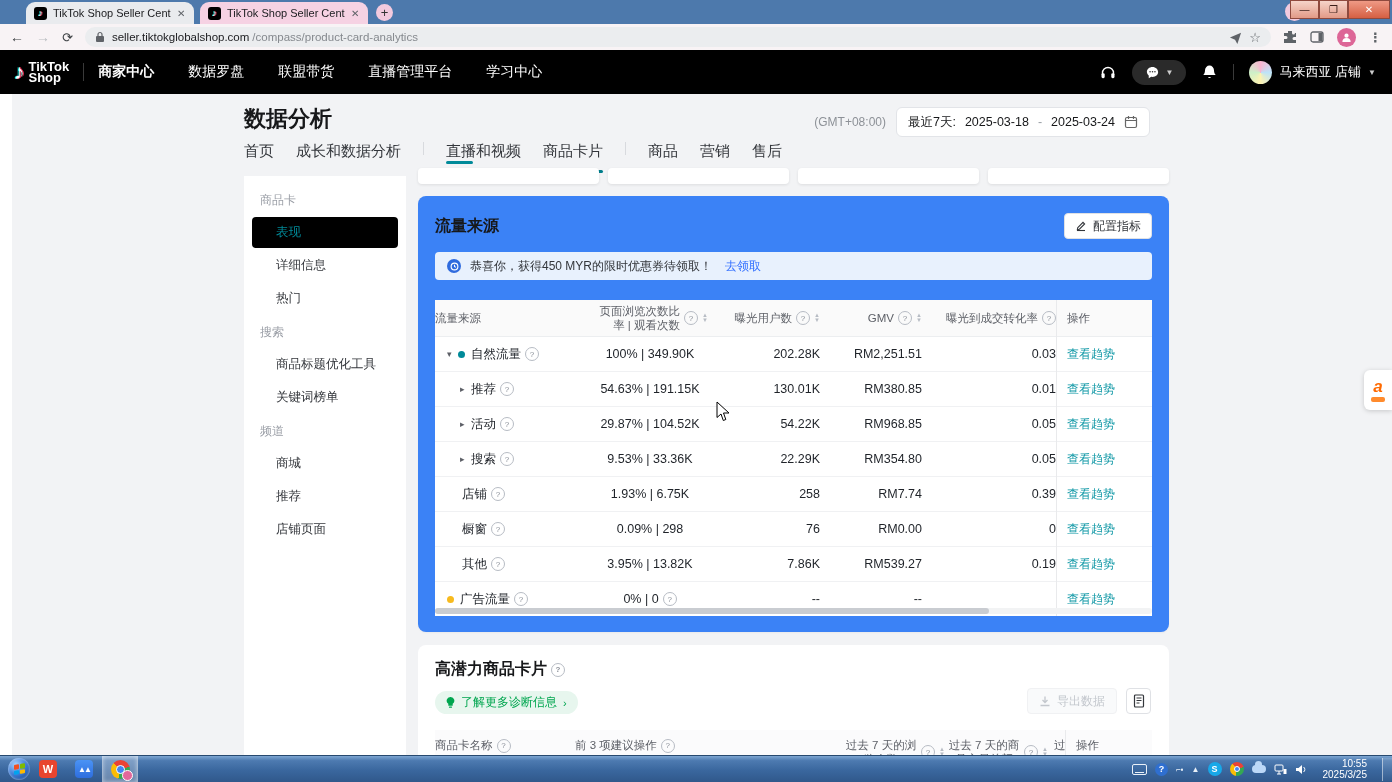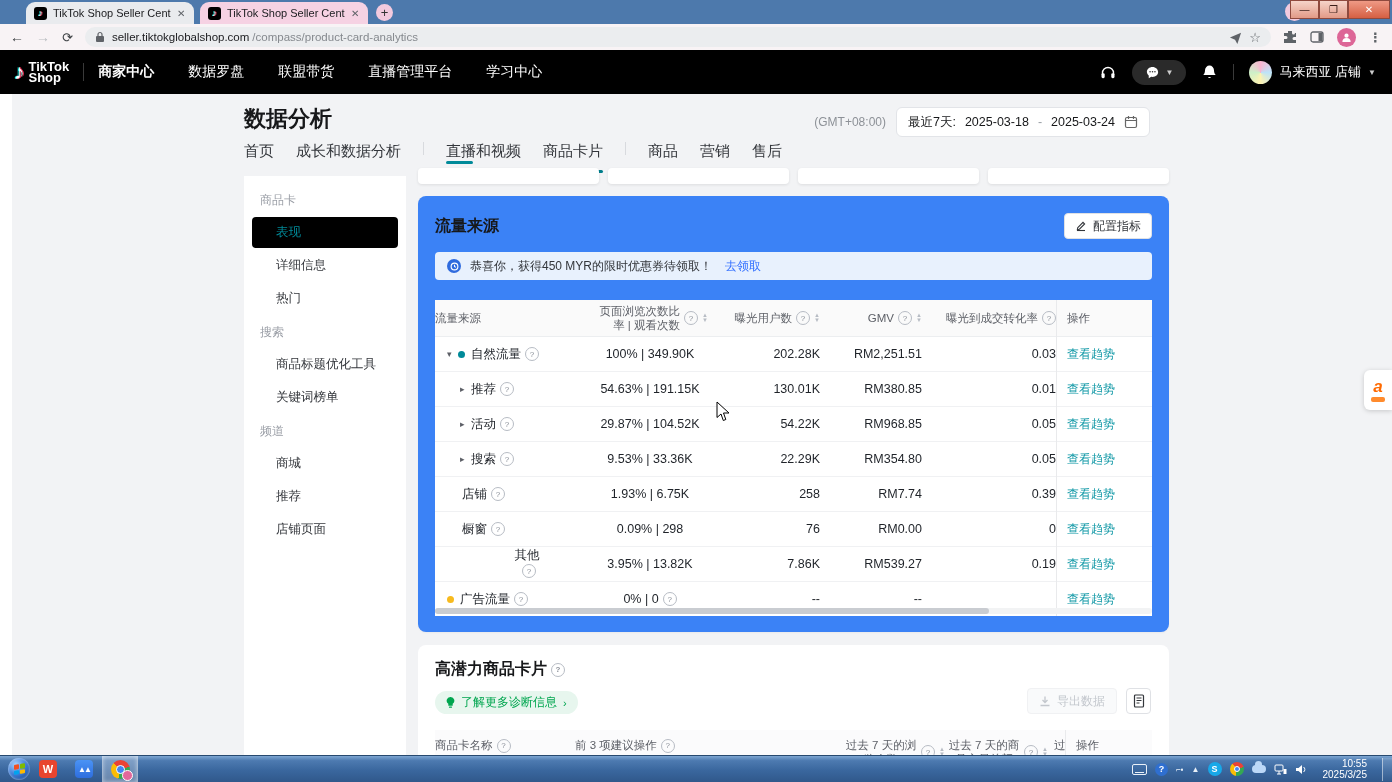--- a/index.html
+++ b/index.html
@@ -428,21 +428,21 @@
                 <span>0.09% | 298</span>
               </span>
               <span class="cell col3">76</span>
               <span class="cell col4">RM0.00</span>
               <span class="cell col5">0</span>
               <span class="cell col6">
                 <span class="tlink">查看趋势</span>
               </span>
             </div>
             <div class="trow">
-              <span class="cell col1" style="padding-left: 27px; flex-direction: column;">
+              <span class="cell col1" style="padding-left: 27px;">
                 <span>其他</span>
                 <span class="qi">?</span>
               </span>
               <span class="cell col2">
                 <span>3.95% | 13.82K</span>
               </span>
               <span class="cell col3">7.86K</span>
               <span class="cell col4">RM539.27</span>
               <span class="cell col5">0.19</span>
               <span class="cell col6">

